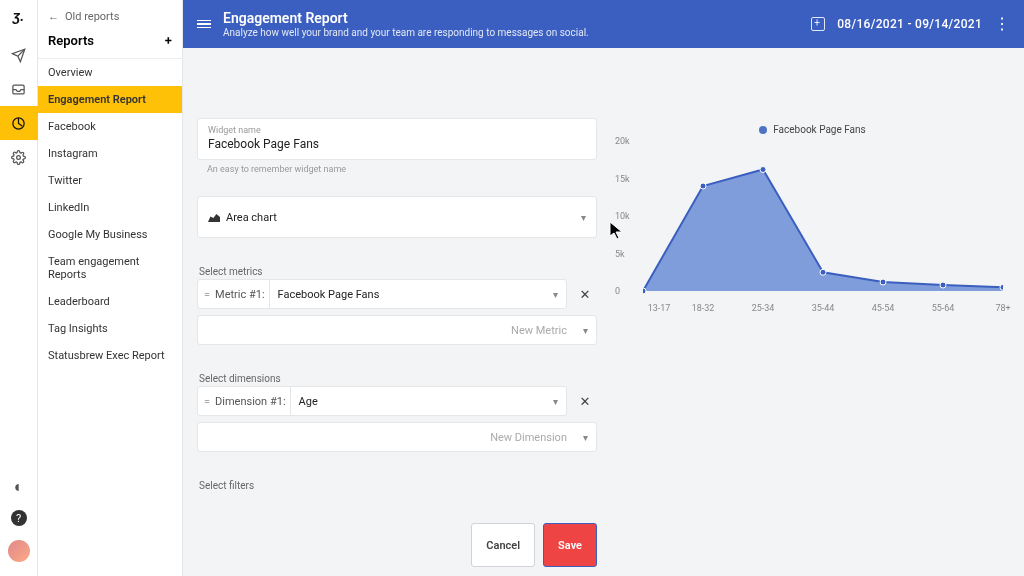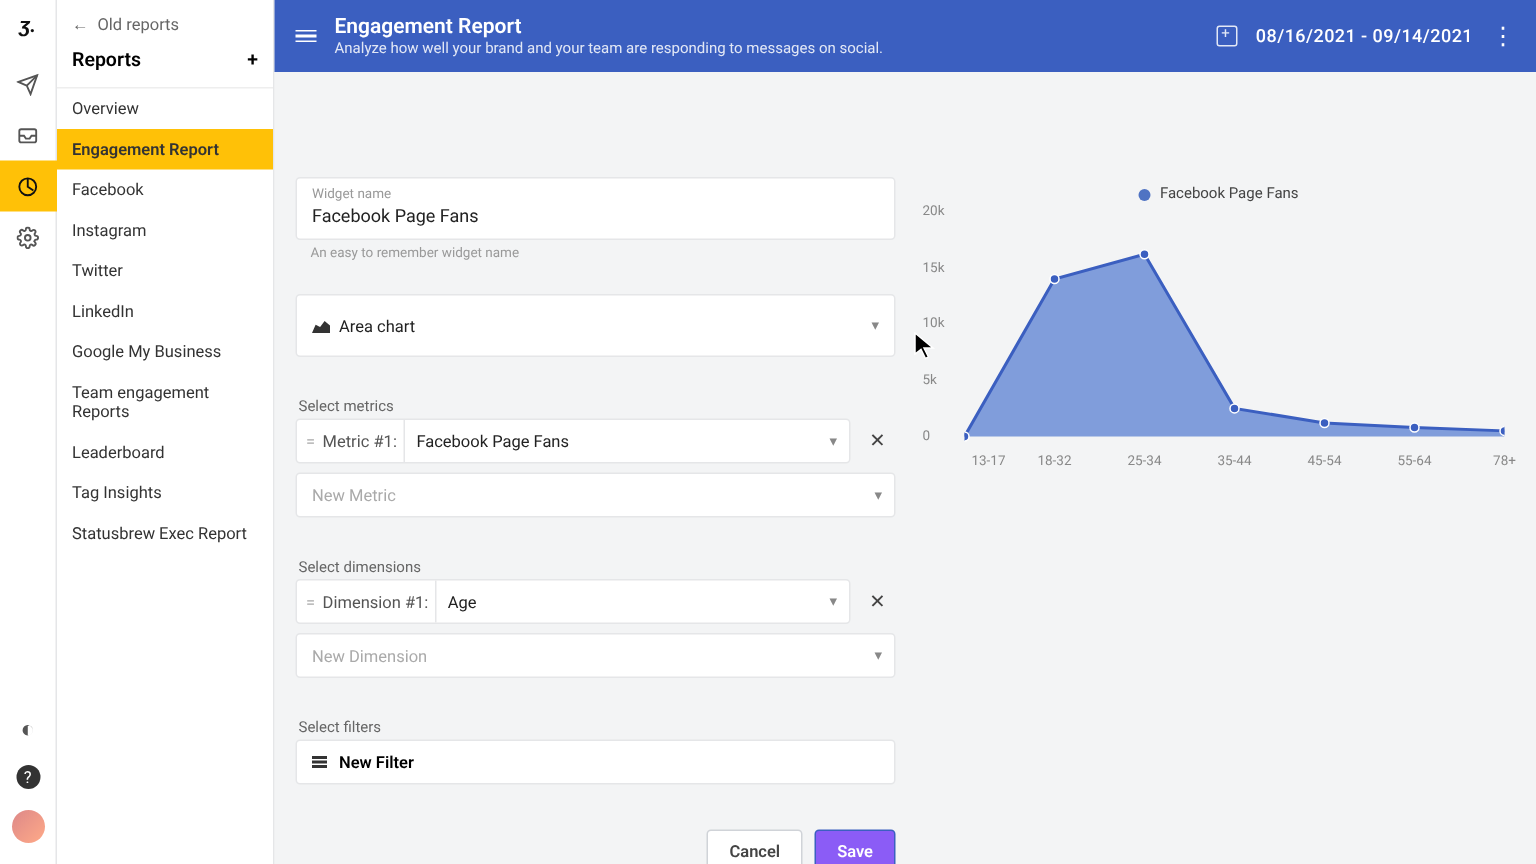--- a/index.html
+++ b/index.html
@@ -39,26 +39,26 @@
 .dd { border:1px solid #e5e6e8; border-radius:3px; background:#fff; height:42px; display:flex; align-items:center; padding:0 10px; font-size:11px; color:#222; cursor:pointer; position:relative; }
 .dd .caret { margin-left:auto; color:#888; font-size:10px; }
 .metric-row { display:flex; align-items:center; gap:6px; }
 .metric-box { flex:1; display:flex; align-items:center; border:1px solid #e5e6e8; border-radius:3px; background:#fff; height:30px; font-size:11px; }
 .drag { color:#aaa; padding:0 6px; cursor:grab; letter-spacing:-1px; }
 .metric-label { color:#555; padding-right:4px; }
 .metric-sep { width:1px; height:100%; background:#e5e6e8; }
 .metric-val { padding:0 8px; color:#222; flex:1; }
 .metric-caret { padding:0 8px; color:#888; font-size:10px; }
 .row-x { width:24px; height:24px; display:flex; align-items:center; justify-content:center; cursor:pointer; color:#444; font-size:13px; }
-.placeholder .metric-val, .dd.placeholder { color:#aaa; }
+.placeholder .metric-val, .dd.placeholder { color:#aaa;text-align:right; }
 .filter-row { border:1px solid #e5e6e8; border-radius:3px; background:#fff; height:30px; display:flex; align-items:center; gap:8px; padding:0 10px; font-size:11px; font-weight:600; cursor:pointer; }
 .actions { display:flex; gap:8px; justify-content:flex-end; margin-top:8px; }
-.btn { height:28px; padding:0 14px; border-radius:3px; font-size:11px; font-weight:600; cursor:pointer; display:flex; align-items:center; }
+.btn { height:44px; padding:0 14px; border-radius:3px; font-size:11px; font-weight:600; cursor:pointer; display:flex; align-items:center; }
 .btn-secondary { background:#fff; border:1px solid #d0d3d8; color:#444; }
-.btn-primary { background:#8b5cf6; border:1px solid #3b5fc0; color:#fff; }
+.btn-primary { background:#ef4444; border:1px solid #3b5fc0; color:#fff; }
 .chart-col { flex:1; padding-top:6px; }
 .chart-legend { display:flex; align-items:center; justify-content:center; gap:6px; font-size:10px; color:#444; margin-bottom:6px; }
 .chart-legend .dot { width:8px; height:8px; border-radius:50%; background:#4f73c3; display:inline-block; }
 .chart-wrap { position:relative; width:100%; height:170px; }
 .ylab { position:absolute; left:0; font-size:9px; color:#888; transform:translateY(-50%); }
 .xlab { position:absolute; bottom:-2px; font-size:9px; color:#888; transform:translateX(-50%); }
 svg.area { position:absolute; left:28px; top:0; }
 .cursor-arrow { position:absolute; left:426px; top:173px; pointer-events:none; z-index:50; }
 .area-icon { width:12px; height:10px; background:#333; clip-path:polygon(0 100%, 20% 45%, 45% 60%, 70% 20%, 100% 50%, 100% 100%); display:inline-block; margin-right:6px; }
 .filter-icon { width:10px; height:8px; display:inline-block; }
@@ -199,24 +199,20 @@
           <div class="metric-row" style="margin-top:6px;">
             <div class="metric-box placeholder">
               <span class="metric-val" style="padding-left:10px;">New Dimension</span>
               <span class="metric-caret">▾</span>
             </div>
           </div>
         </div>
 
         <div>
           <div class="sec-label">Select filters</div>
-          <div class="filter-row">
-            <span class="filter-icon"></span>
-            <span>New Filter</span>
-          </div>
         </div>
 
         <div class="actions">
           <div class="btn btn-secondary">
               <span>Cancel</span>
             </div>
           <div class="btn btn-primary">
               <span>Save</span>
             </div>
         </div>

